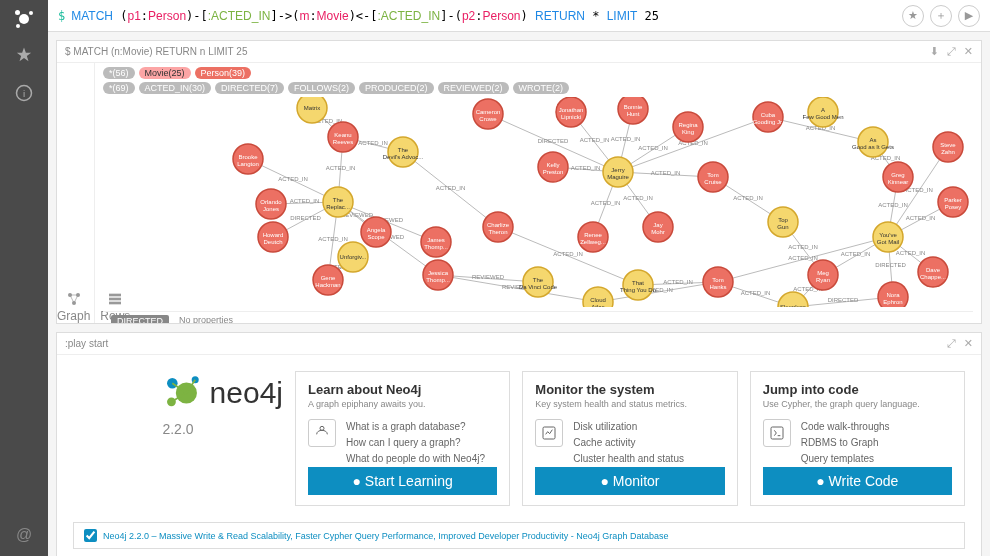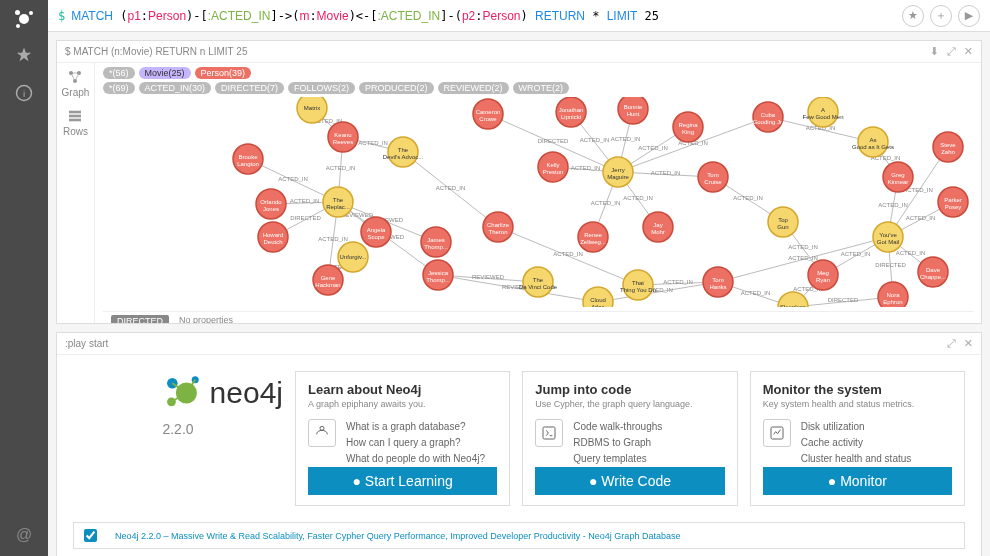--- a/index.html
+++ b/index.html
@@ -20,28 +20,28 @@
 .kw{color:#1e88e5}
 .node{color:#e91e63}
 .rel{color:#7cb342}
 .editor-actions{display:flex;gap:6px}
 .circ-btn{width:22px;height:22px;border:1px solid #ccc;border-radius:50%;display:flex;align-items:center;justify-content:center;font-size:11px;color:#999;cursor:pointer}
 .frames{flex:1;overflow-y:auto;padding:8px;display:flex;flex-direction:column;gap:8px}
 .frame{background:#fff;border:1px solid #ddd}
 .frame-head{display:flex;align-items:center;padding:4px 8px;border-bottom:1px solid #eee;font-family:monospace;font-size:10px;color:#888;justify-content:space-between}
 .frame-tools{display:flex;gap:8px;color:#aaa;font-size:11px}
 .frame-body{display:flex;position:relative}
-.view-tabs{width:38px;border-right:1px solid #eee;display:flex;flex-direction:column;align-items:center;padding-top:6px;gap:10px;font-size:10px;color:#888}
+.view-tabs{width:38px;border-right:1px solid #eee;display:flex;flex-direction:row;align-items:flex-end;padding-top:6px;gap:10px;font-size:12px;color:#888}
 .vt{text-align:center;cursor:pointer}
 .vt svg{width:16px;height:16px;fill:#999;display:block;margin:0 auto 2px}
 .graph-area{flex:1;padding:4px 8px 0;position:relative;height:260px;overflow:hidden}
 .legend{display:flex;gap:4px;flex-wrap:wrap;margin-bottom:3px}
 .pill{font-size:9px;padding:1px 6px;border-radius:8px;color:#fff}
 .pill.gray{background:#bbb}
-.pill.yellow{background:#c4b5fd;color:#333}
+.pill.yellow{background:#fca5a5;color:#333}
 .pill.coral{background:#ec7063;color:#fff}
 svg.graph{width:100%;height:210px}
 .node-circle{stroke:#fff;stroke-width:1.5}
 .node-y{fill:#f5d76e;stroke:#d4a72c}
 .node-r{fill:#ec7063;stroke:#c94a3b}
 .node-label{font-size:6px;fill:#333;text-anchor:middle}
 .node-label-w{fill:#fff}
 .edge{stroke:#bbb;stroke-width:1}
 .edge-label{font-size:6px;fill:#888;text-anchor:middle}
 .status{border-top:1px solid #eee;padding:3px 8px;font-size:9px;color:#888;display:flex;gap:10px}
@@ -53,21 +53,21 @@
 .neo-logo-text{font-size:30px;color:#333;font-weight:300}
 .version{font-size:14px;color:#888;margin-top:6px}
 .card{flex:1;border:1px solid #ddd;padding:10px 12px;display:flex;flex-direction:column}
 .card h3{font-size:13px;color:#333;font-weight:600;margin-bottom:2px}
 .card .sub{font-size:9px;color:#888;margin-bottom:10px}
 .card-row{display:flex;gap:10px;align-items:flex-start}
 .card-icon{width:28px;height:28px;border:1px solid #ccc;border-radius:3px;display:flex;align-items:center;justify-content:center;flex-shrink:0}
 .card-icon svg{width:16px;height:16px;fill:none;stroke:#666;stroke-width:1.5}
 .card-list{font-size:10px;color:#666;line-height:1.6}
 .card-btn{background:#0d8ec1;color:#fff;font-size:14px;padding:6px;text-align:center;margin-top:auto;cursor:pointer}
-.news{margin:0 16px 10px;border:1px solid #ddd;padding:6px 10px;font-size:9px;color:#0d8ec1;display:flex;align-items:center;gap:18px}
+.news{margin:0 16px 10px;border:1px solid #ddd;padding:6px 10px;font-size:9px;color:#0d8ec1;display:flex;align-items:center;gap:6px}
 .news input{accent-color:#0d8ec1}
 .at-sign{color:#888;font-size:16px;padding:12px}
 </style>
 </head>
 <body>
 
 <div class="sidebar">
   <div class="sidebar-top">
     <div class="logo-dots">
         <span></span>
@@ -333,47 +333,47 @@
                   <svg viewBox="0 0 24 24">
                     <path d="M4 14c0-4 4-6 8-6s8 2 8 6"></path>
                     <circle cx="12" cy="5" r="3"></circle>
                   </svg>
                 </div>
                 <div class="card-list">What is a graph database?<br>How can I query a graph?<br>What do people do with Neo4j?</div>
               </div>
               <div class="card-btn">● Start Learning</div>
             </div>
             <div class="card">
+              <h3>Monitor the system</h3>
+              <div class="sub">Key system health and status metrics.</div>
+              <div class="card-row">
+                <div class="card-icon">
+                  <svg viewBox="0 0 24 24">
+                    <rect x="3" y="3" width="18" height="18" rx="2"></rect>
+                    <path d="M7 14l3-4 3 3 4-6"></path>
+                  </svg>
+                </div>
+                <div class="card-list">Disk utilization<br>Cache activity<br>Cluster health and status</div>
+              </div>
+              <div class="card-btn">● Monitor</div>
+            </div>
+            <div class="card">
               <h3>Jump into code</h3>
               <div class="sub">Use Cypher, the graph query language.</div>
               <div class="card-row">
                 <div class="card-icon">
                   <svg viewBox="0 0 24 24">
                     <rect x="3" y="3" width="18" height="18" rx="2"></rect>
                     <path d="M8 8l3 4-3 4M13 16h4"></path>
                   </svg>
                 </div>
                 <div class="card-list">Code walk-throughs<br>RDBMS to Graph<br>Query templates</div>
               </div>
               <div class="card-btn">● Write Code</div>
             </div>
-            <div class="card">
-              <h3>Monitor the system</h3>
-              <div class="sub">Key system health and status metrics.</div>
-              <div class="card-row">
-                <div class="card-icon">
-                  <svg viewBox="0 0 24 24">
-                    <rect x="3" y="3" width="18" height="18" rx="2"></rect>
-                    <path d="M7 14l3-4 3 3 4-6"></path>
-                  </svg>
-                </div>
-                <div class="card-list">Disk utilization<br>Cache activity<br>Cluster health and status</div>
-              </div>
-              <div class="card-btn">● Monitor</div>
-            </div>
           </div>
       </div>
       <div class="news">
         <input type="checkbox" checked="" style="">
         <span>Neo4j 2.2.0 – Massive Write &amp; Read Scalability, Faster Cypher Query Performance, Improved Developer Productivity - Neo4j Graph Database</span>
       </div>
     </div>
   </div>
 </div>
 

